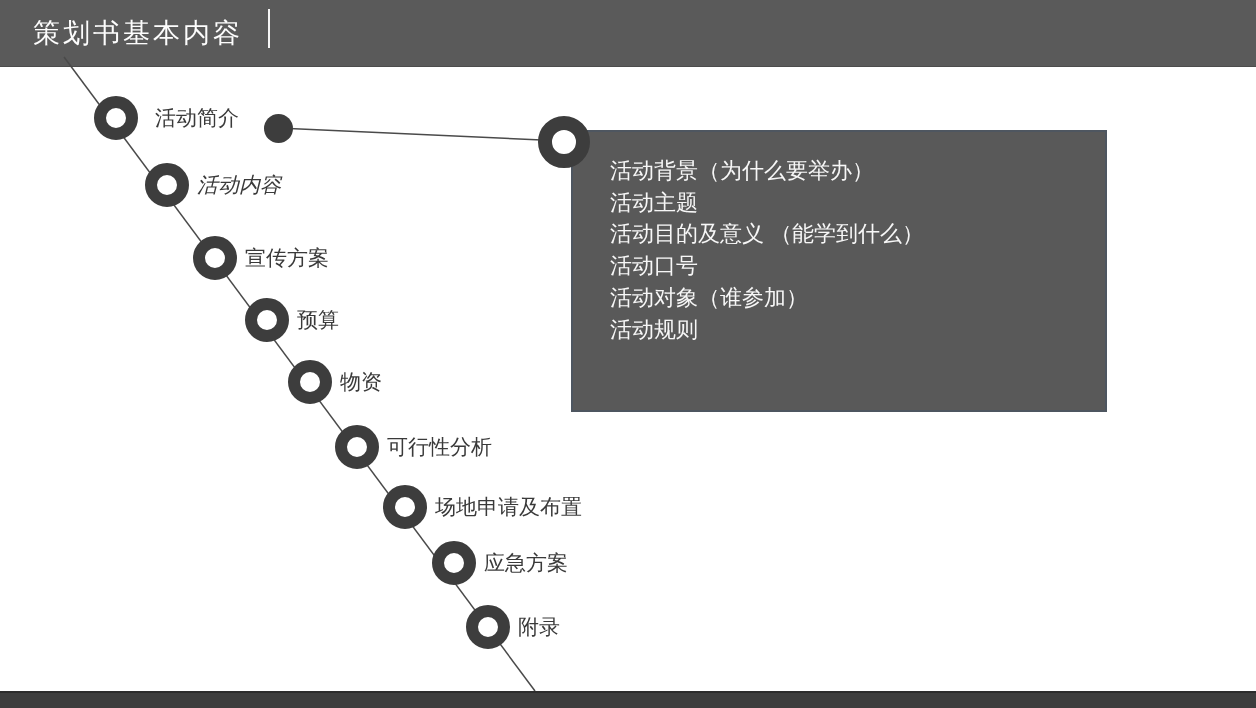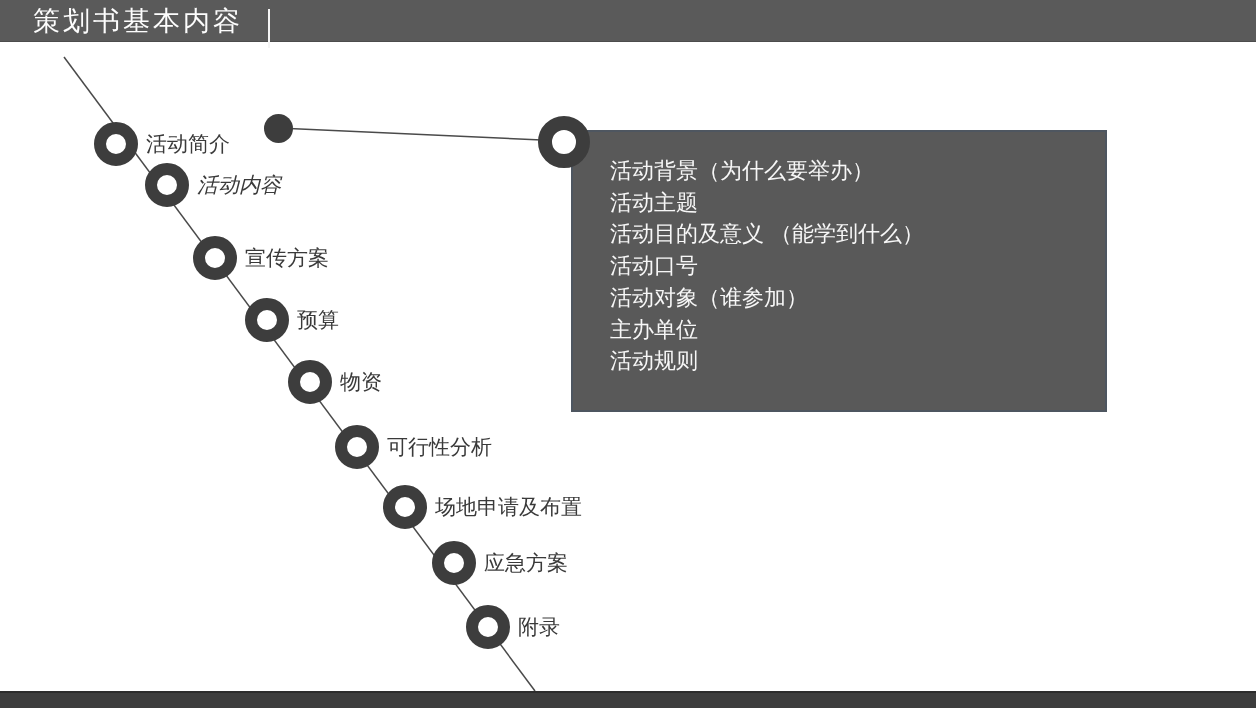--- a/index.html
+++ b/index.html
@@ -1,21 +1,21 @@
 <!DOCTYPE html>
 <html><head>
 <meta charset="utf-8">
 <style>
   * { margin:0; padding:0; box-sizing:border-box; }
   html,body { width:1256px; height:708px; overflow:hidden; background:#fff;
               font-family:"Liberation Sans", sans-serif; }
   .slide { position:relative; width:1256px; height:708px; background:#ffffff; }
 
   
-  .title-bar { position:absolute; left:0; top:0; width:1256px; height:42px; background:#5a5a5a; border-bottom:1px solid #4c4c4c; }
+  .title-bar { position:absolute; left:0; top:0; width:1256px; height:67px; background:#5a5a5a; border-bottom:1px solid #4c4c4c; }
   .title { position:absolute; left:33px; top:50%; transform:translateY(-50%);
            color:#fdfdfd; font-size:27px; letter-spacing:3px; white-space:nowrap; }
   .title-sep { position:absolute; left:268px; top:9px; width:2px; height:39px; background:#f5f5f5; }
 
   
   .lines { position:absolute; left:0; top:0; width:1256px; height:708px; }
 
   
   .node { position:absolute; display:flex; align-items:center; height:44px; }
   .ring { width:20px; height:20px; border:12px solid #3d3d3d; border-radius:50%;
@@ -52,28 +52,27 @@
     <line x1="64" y1="57" x2="535" y2="691" stroke="#4a4a4a" stroke-width="1.5"></line>
     <line x1="278" y1="128" x2="564" y2="141" stroke="#4a4a4a" stroke-width="1.5"></line>
   </svg>
 
   <div class="detail-box">
     <div class="detail-line">活动背景（为什么要举办）</div>
     <div class="detail-line">活动主题</div>
     <div class="detail-line">活动目的及意义 （能学到什么）</div>
     <div class="detail-line">活动口号</div>
     <div class="detail-line">活动对象（谁参加）</div>
-    <div class="detail-line">主办单位</div>
     <div class="detail-line">活动规则</div>
   </div>
 
   <span class="dot"></span>
   <span class="big-ring"></span>
 
-  <div class="node" style="left:94px;  top:122px;">
+  <div class="node" style="left:94px;  top:96px;gap:9px;">
     <span class="ring"></span>
     <span class="node-label">活动简介</span>
   </div>
   <div class="node" style="left:145px; top:163px;font-style:italic;">
     <span class="ring"></span>
     <span class="node-label">活动内容</span>
   </div>
   <div class="node" style="left:193px; top:236px;">
     <span class="ring"></span>
     <span class="node-label">宣传方案</span>

